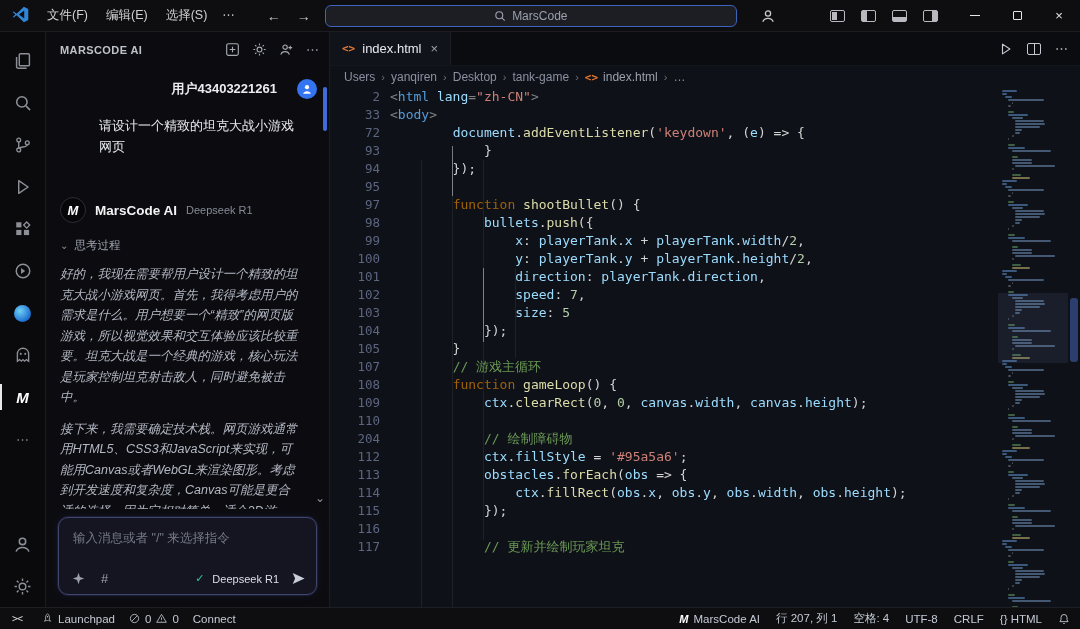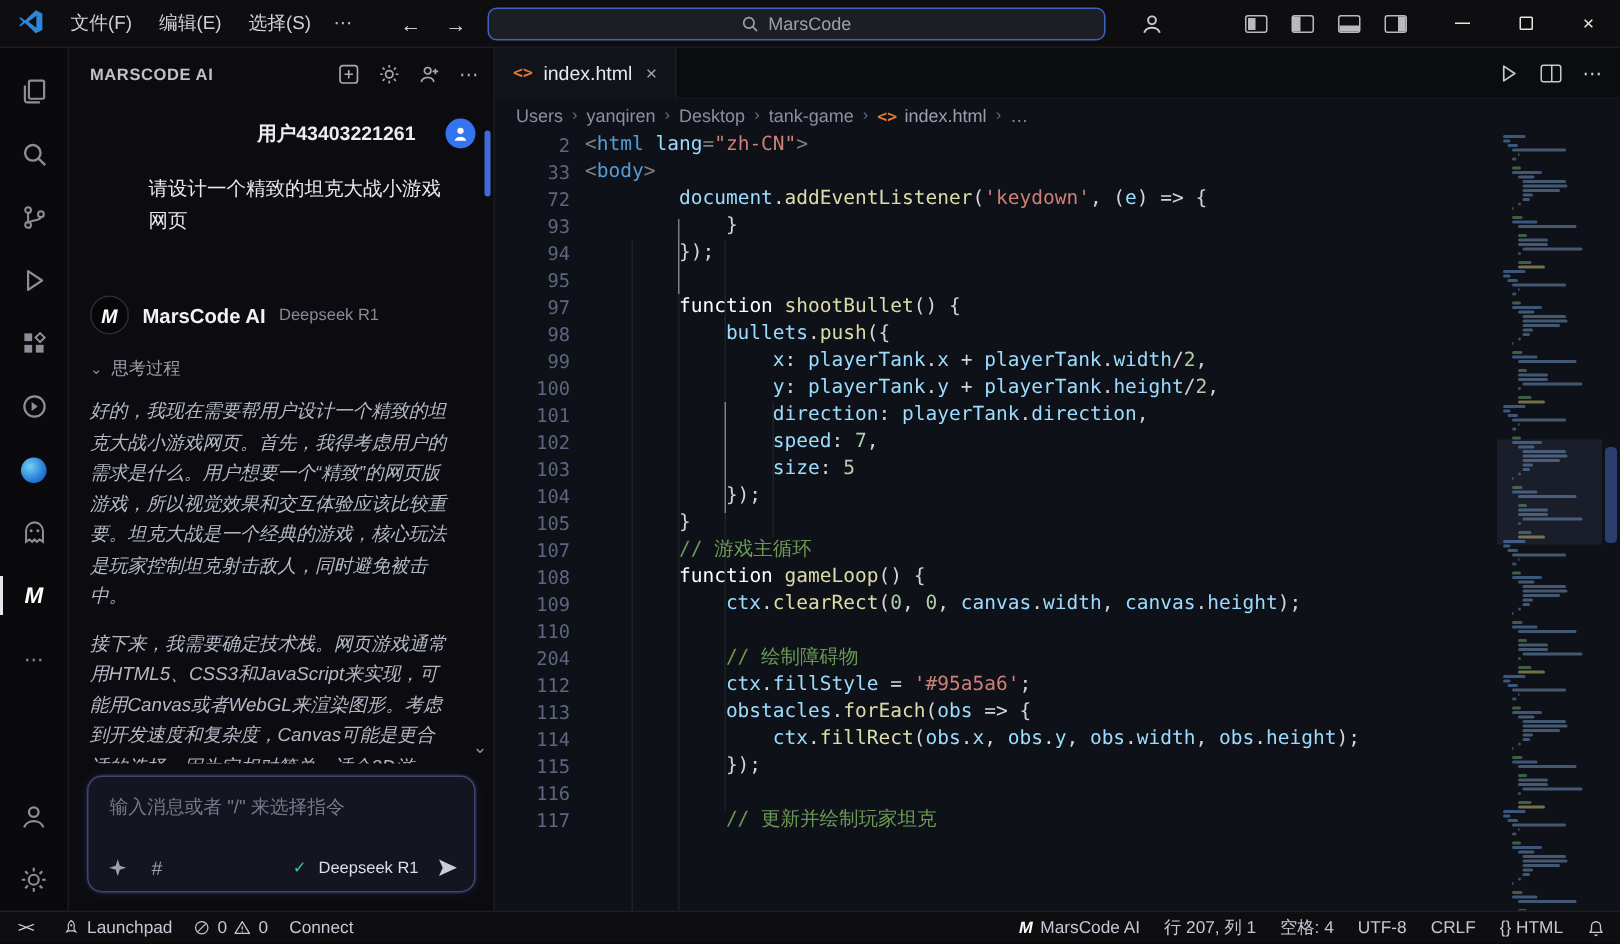--- a/index.html
+++ b/index.html
@@ -86,21 +86,21 @@
   .split-ic::after { content:""; position:absolute; left:6px; top:0; bottom:0; width:1px; background:#c6c9d2; }
   .breadcrumb { height:22px; flex:0 0 22px; display:flex; align-items:center; gap:6px; padding-left:14px; font-size:12px; color:#8a90a0; }
   .bc-sep { color:#6a6f7d; font-size:11px; }
   .bc-file { display:flex; align-items:center; gap:5px; color:#9aa0ad; }
 
   .codewrap { flex:1; min-height:0; position:relative; overflow:hidden; font-family:"DejaVu Sans Mono", monospace; font-size:13px; }
   .code-lines { position:absolute; inset:0 86px 0 0; }
   .code-line { height:18px; line-height:18px; white-space:pre; display:flex; }
   .gutter { width:58px; flex:0 0 58px; text-align:right; padding-right:8px; color:#5d6680; font-size:12.5px; }
   .code-text { margin-left:2px; }
-  .tk-t{color:#569cd6} .tk-a{color:#9cdcfe} .tk-s{color:#ce8077} .tk-k{color:#ffffff}
+  .tk-t{color:#569cd6} .tk-a{color:#9cdcfe} .tk-s{color:#ce8077} .tk-k{color:#a16207}
   .tk-f{color:#dcdcaa} .tk-v{color:#9cdcfe} .tk-n{color:#b5cea8} .tk-c{color:#6a9955}
   .tk-p{color:#d4d4d4} .tk-g{color:#808080}
   .guide { position:absolute; width:1px; background:rgba(255,255,255,.07); }
   .guide.bright { background:rgba(223,228,240,.5); }
   .minimap { position:absolute; top:0; right:12px; width:70px; bottom:0; background:#0f1118; padding-top:2px; overflow:hidden; }
   .mm-line { height:2px; margin:0 0 1px 4px; border-radius:1px; opacity:.75; }
   .minimap-slider { position:absolute; right:12px; width:70px; top:205px; height:70px; background:rgba(130,150,210,.10); }
   .vscroll { position:absolute; top:0; right:0; width:12px; bottom:0; }
   .vscroll .thumb { position:absolute; left:2px; right:2px; top:210px; height:64px; background:#3d5ea8; opacity:.6; border-radius:3px; }
 

